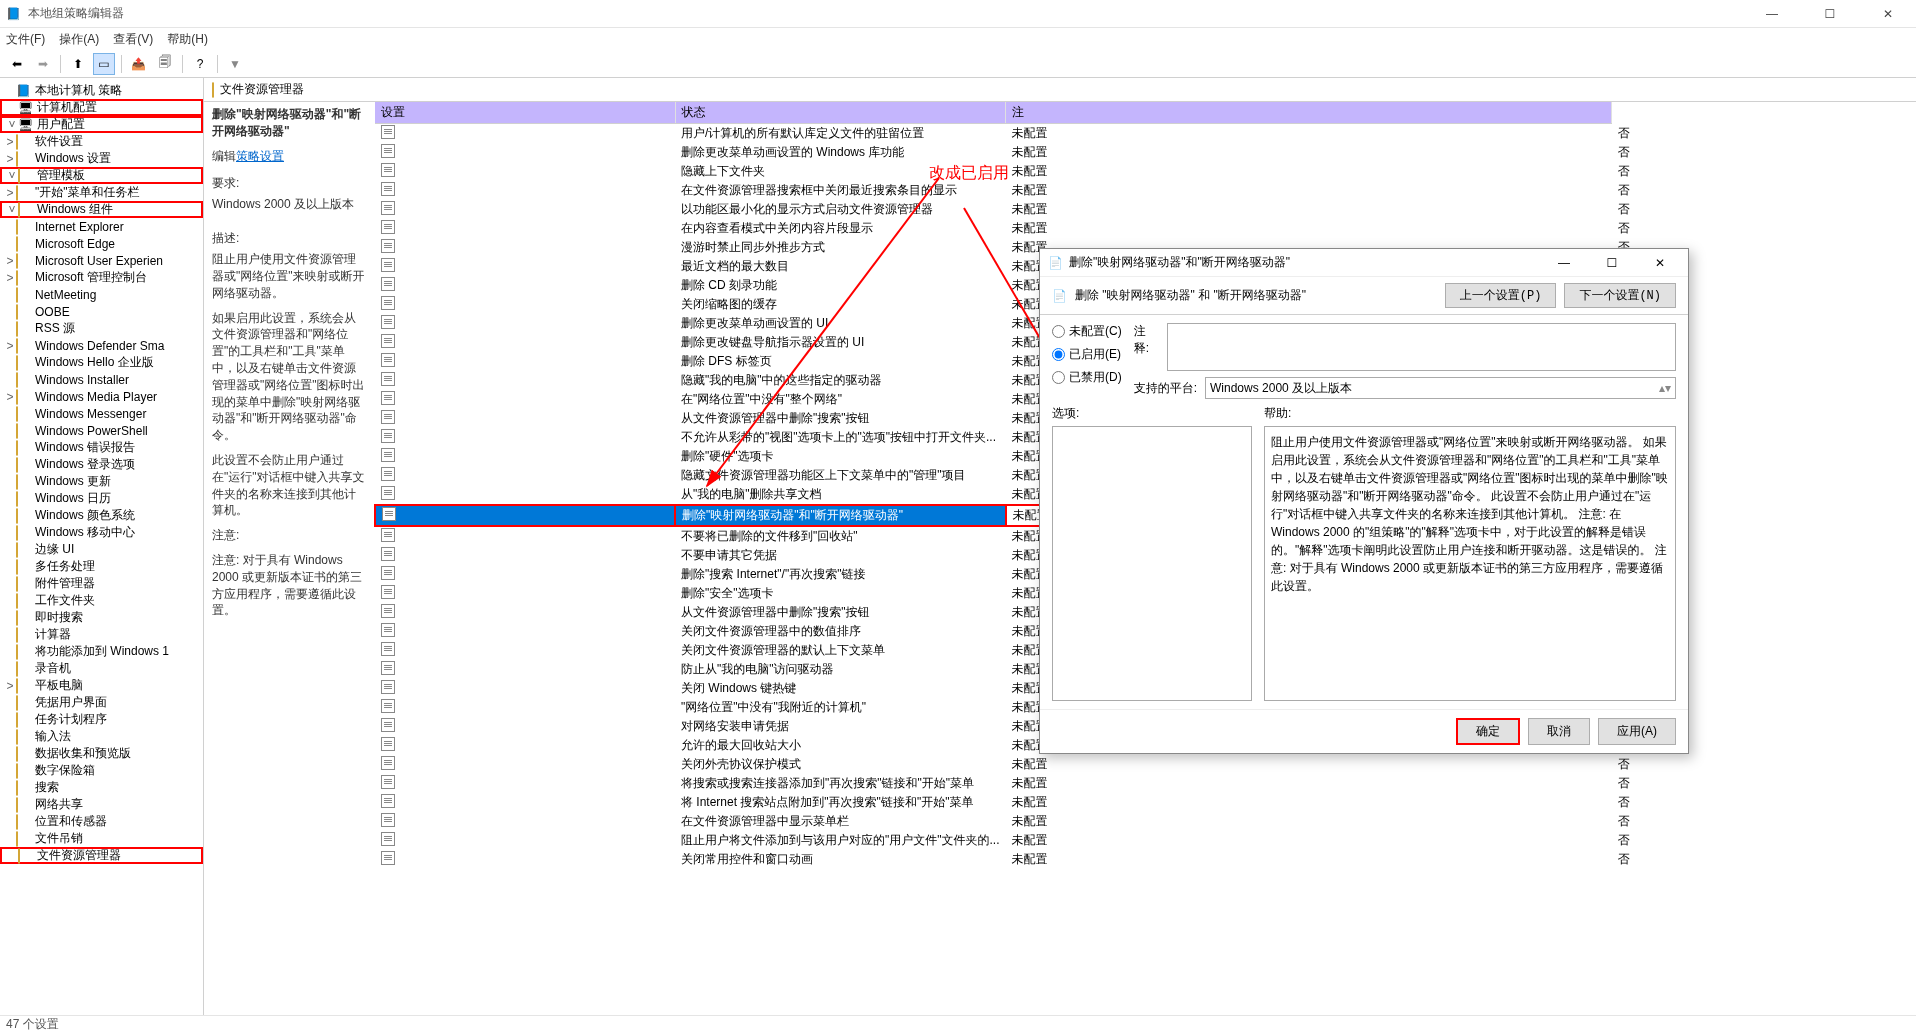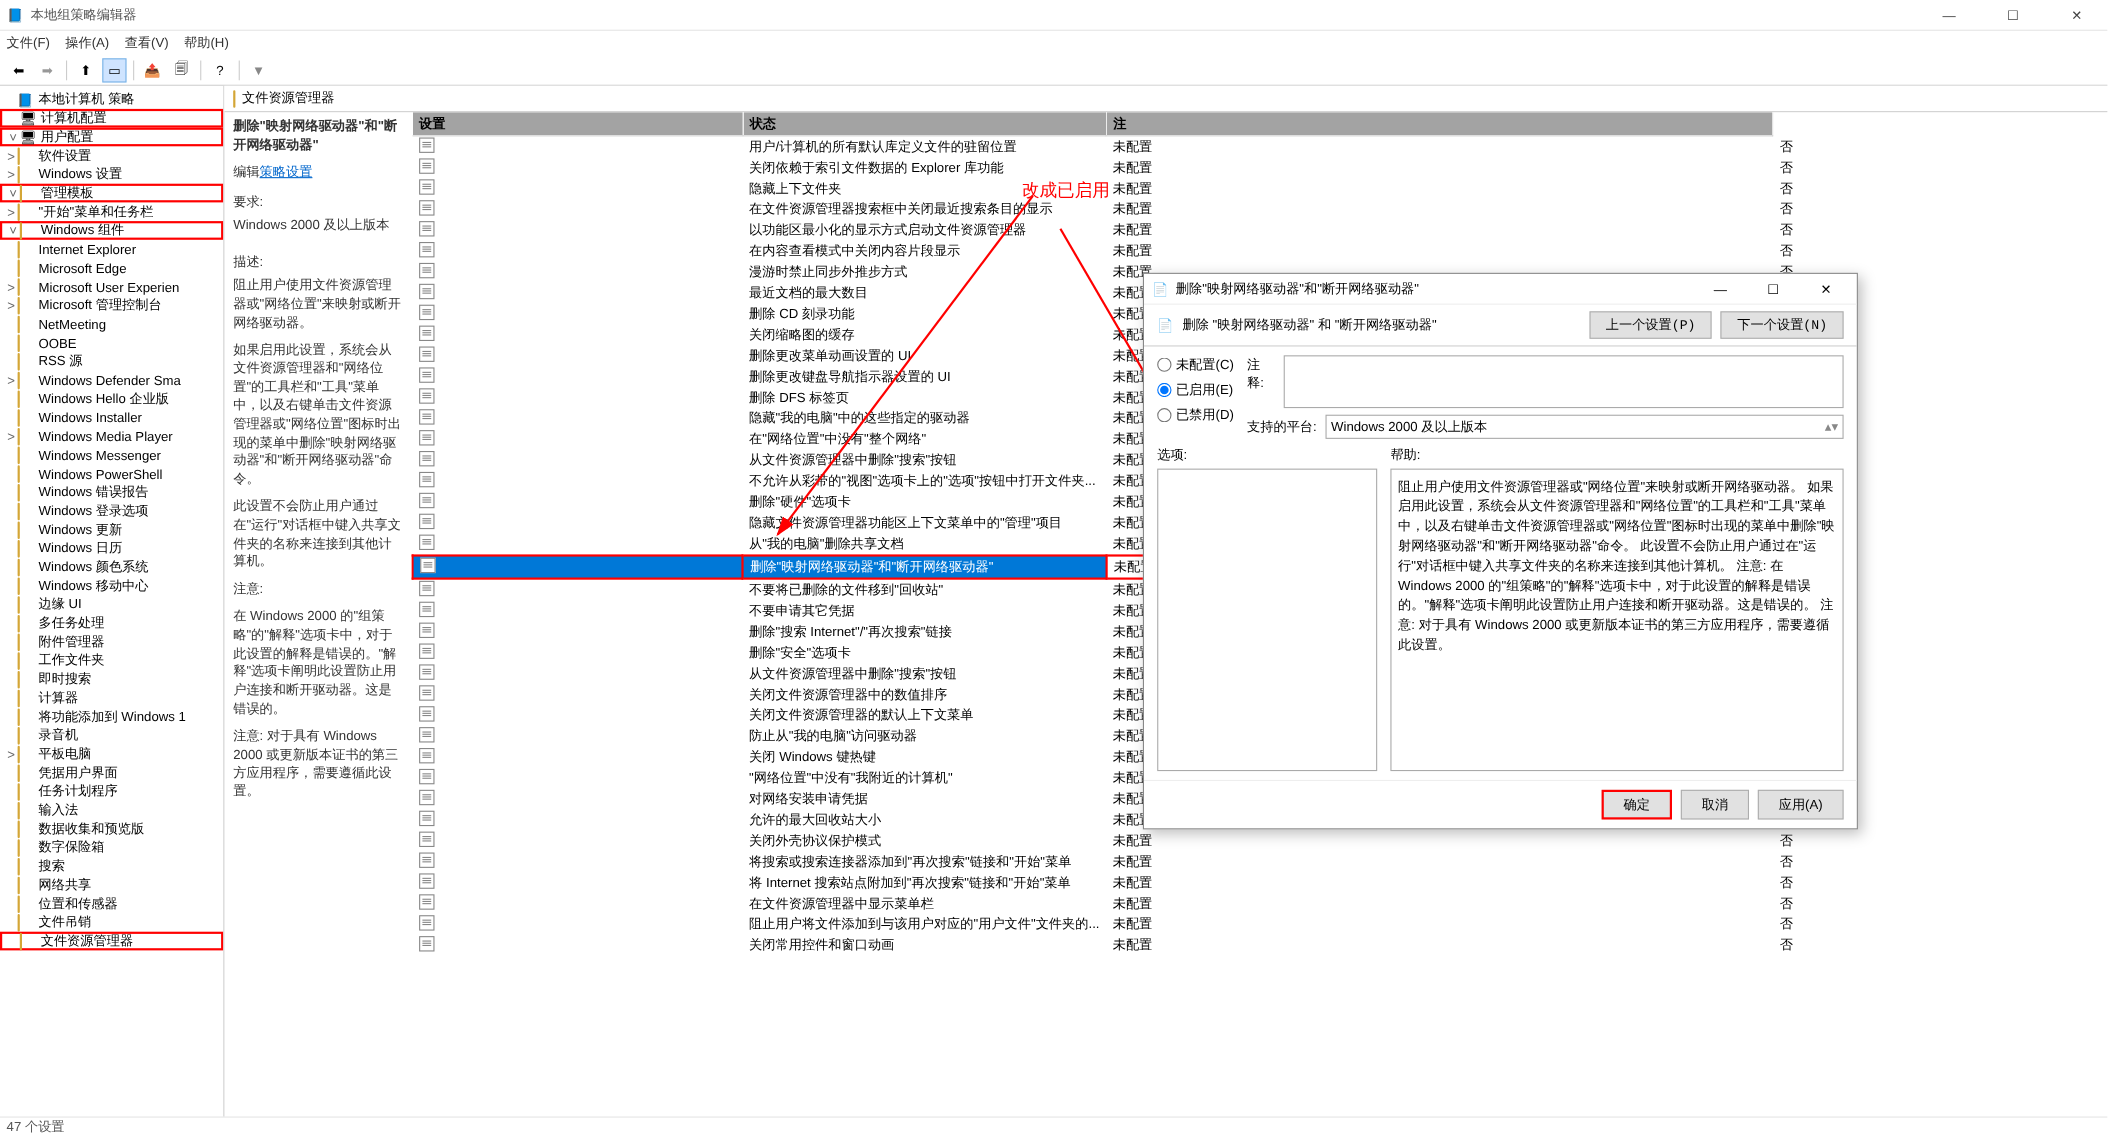--- a/index.html
+++ b/index.html
@@ -23,21 +23,21 @@
 .main { flex: 1; display: flex; flex-direction: column; position: relative; }
 .crumb { height: 24px; display: flex; align-items: center; padding: 0 8px; background:#fff; border-bottom: 1px solid #d0d0d0; }
 .crumb .ficon { margin-right: 6px; }
 .content { flex: 1; display: flex; overflow: hidden; }
 .desc { width: 170px; padding: 4px 8px 8px 8px; overflow: hidden; color:#333; }
 .desc h4 { font-weight: bold; margin-bottom: 8px; font-size: 12px; }
 .desc a { color: #0066cc; text-decoration: underline; }
 .desc p { margin: 4px 0; line-height: 1.4; }
 .listwrap { flex: 1; overflow: auto; }
 table.list { width: 100%; border-collapse: collapse; }
-table.list th { text-align: left; font-weight: bold; padding: 2px 6px; border-right: 1px solid #e0e0e0; border-bottom: 1px solid #d0d0d0; background:#a3a3a3; position: sticky; top:0; }
+table.list th { text-align: left; font-weight: normal; padding: 2px 6px; border-right: 1px solid #e0e0e0; border-bottom: 1px solid #d0d0d0; background:#c4b5fd; position: sticky; top:0; }
 table.list td { padding: 1px 6px; white-space: nowrap; }
 table.list td.icon { width: 16px; }
 .picon { width: 14px; height: 14px; display:inline-block; border:1px solid #888; background:#fff; position:relative; }
 .picon::after { content:""; position:absolute; left:2px; top:3px; width:8px; height:1px; background:#888; box-shadow: 0 2px #888, 0 4px #888; }
 .tabs { height: 22px; border-top: 1px solid #d0d0d0; display: flex; align-items: flex-end; padding-left: 4px; }
 .tabs .tab { border: 1px solid #aaa; border-top: none; padding: 1px 10px; margin-right: 2px; background: #fff; }
 .status { height: 18px; border-top: 1px solid #e5e5e5; padding: 0 6px; display:flex; align-items:center; color:#555; }
 .redbox { border: 2px solid #ff0000 !important; }
 .annot { position: absolute; color: #ff0000; font-size: 16px; font-weight: 500; pointer-events: none; }
 svg.arrow { position:absolute; pointer-events:none; }
@@ -335,42 +335,41 @@
       <div class="desc">
         <h4>删除"映射网络驱动器"和"断开网络驱动器"</h4>
         <p><span>编辑</span><a href="#">策略设置</a></p>
         <p style="margin-top:10px">要求:</p>
         <p>Windows 2000 及以上版本</p>
         <p style="margin-top:18px">描述:</p>
         <p>阻止用户使用文件资源管理器或"网络位置"来映射或断开网络驱动器。</p>
         <p style="margin-top:8px">如果启用此设置，系统会从文件资源管理器和"网络位置"的工具栏和"工具"菜单中，以及右键单击文件资源管理器或"网络位置"图标时出现的菜单中删除"映射网络驱动器"和"断开网络驱动器"命令。</p>
         <p style="margin-top:8px">此设置不会防止用户通过在"运行"对话框中键入共享文件夹的名称来连接到其他计算机。</p>
         <p style="margin-top:8px">注意:</p>
-        <p style="margin-top:8px">在 Windows 2000 的"组策略"的"解释"选项卡中，对于此设置的解释是错误的。"解释"选项卡阐明此设置防止用户连接和断开驱动器。这是错误的。</p>
         <p style="margin-top:8px">注意: 对于具有 Windows 2000 或更新版本证书的第三方应用程序，需要遵循此设置。</p>
       </div>
       <div class="listwrap">
         <table class="list">
           <thead>
               <tr>
             <th style="width:300px">设置</th>
             <th style="width:120px">状态</th>
             <th>注</th>
           </tr>
             </thead>
           <tbody id="listbody">
               <tr>
                 <td class="icon"><span class="picon"></span></td>
                 <td>用户/计算机的所有默认库定义文件的驻留位置</td>
                 <td>未配置</td>
                 <td>否</td>
               </tr>
               <tr>
                 <td class="icon"><span class="picon"></span></td>
-                <td>关闭依赖于索引文件数据的 Explorer 库功能</td>
+                <td>删除更改菜单动画设置的 Windows 库功能</td>
                 <td>未配置</td>
                 <td>否</td>
               </tr>
               <tr>
                 <td class="icon"><span class="picon"></span></td>
                 <td>隐藏上下文件夹</td>
                 <td>未配置</td>
                 <td>否</td>
               </tr>
               <tr>

